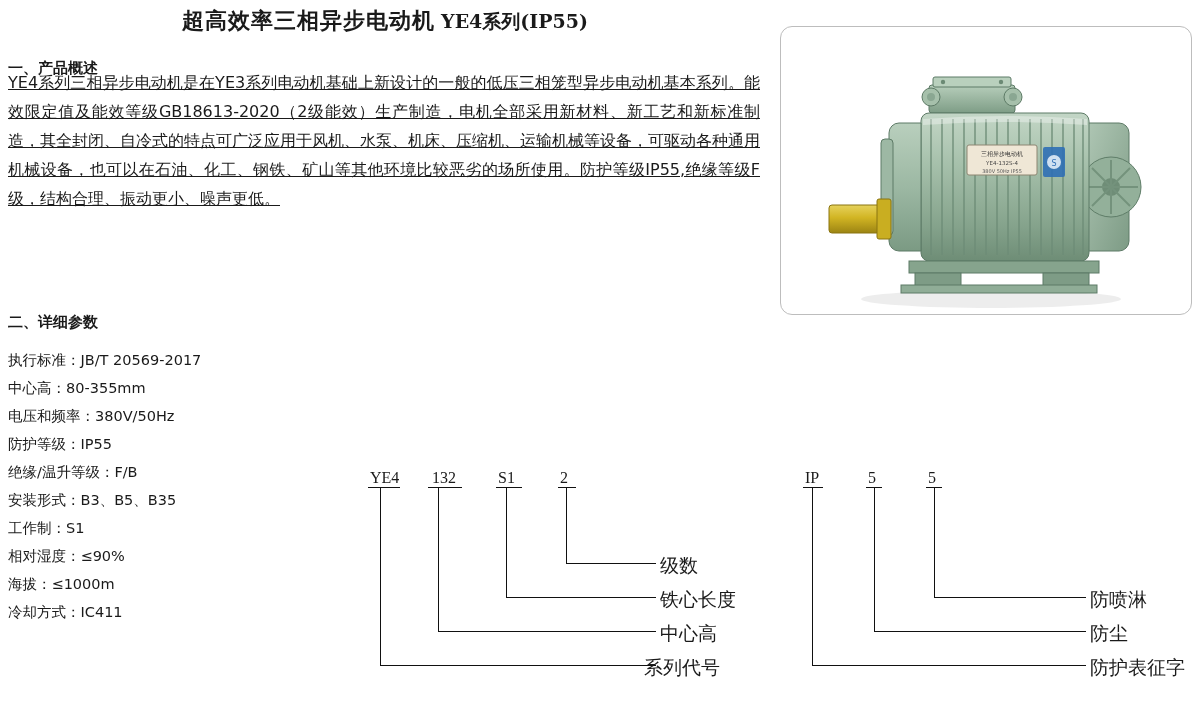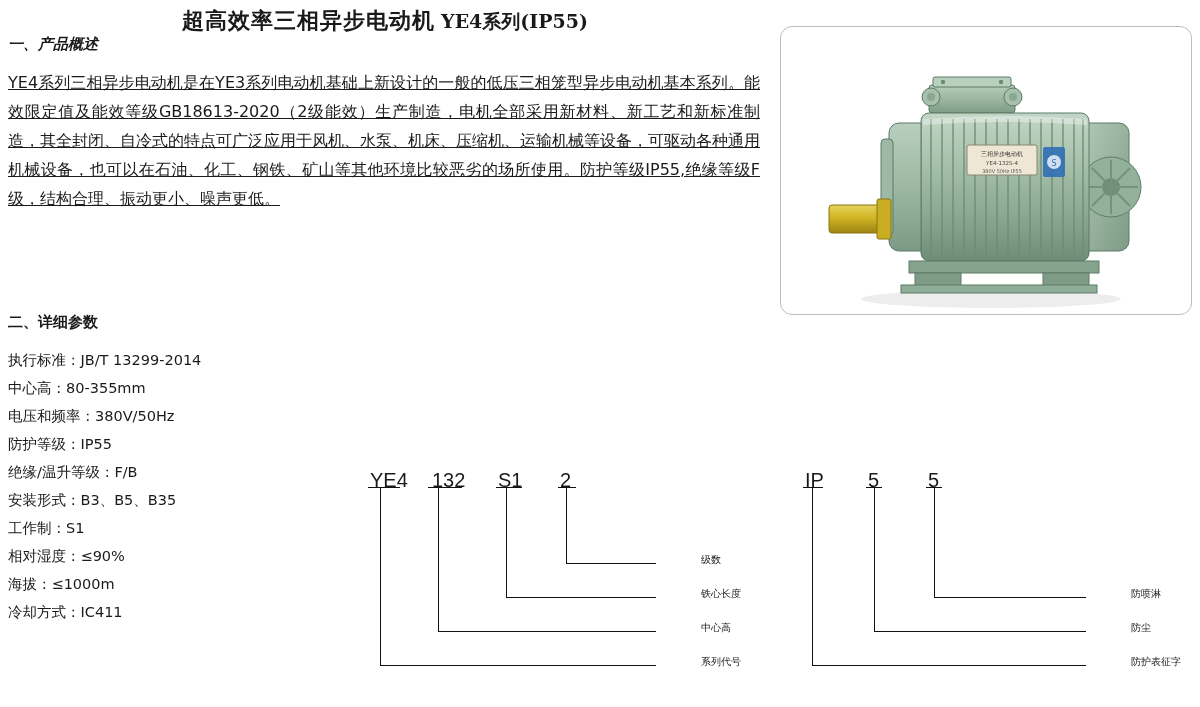--- a/index.html
+++ b/index.html
@@ -36,21 +36,21 @@
     margin-left: 6px;
   }
 
   
   .sec-head {
     position: absolute;
     font-weight: bold;
     font-size: 15px;
     font-family: "DejaVu Sans", sans-serif;
   }
-  #sec1 { left: 8px; top: 35px; font-style: italic; }
+  #sec1 { left: 8px; top: 59px; }
   #sec2 { left: 8px; top: 313px; }
 
   
   .overview {
     position: absolute;
     left: 8px; top: 68px;
     width: 752px;
     font-size: 16px;
     line-height: 29px;
     text-align: justify;
@@ -76,22 +76,22 @@
     position: absolute;
     left: 8px; top: 346px;
     width: 360px;
     font-size: 14.5px;
     font-family: "DejaVu Sans", sans-serif;
   }
   .spec-item { height: 28px; line-height: 28px; white-space: nowrap; }
 
   
   .diagram { position: absolute; left: 360px; top: 455px; width: 840px; height: 250px; }
-  .code { position: absolute; font-size: 20px; font-family: Liberation Sans, sans-serif; white-space: nowrap; }
-  .lbl  { position: absolute; font-size: 10px; font-family: "DejaVu Sans", sans-serif; white-space: nowrap; margin-left: 41px; }
+  .code { position: absolute; font-size: 16px; font-family: Liberation Serif, serif; white-space: nowrap; }
+  .lbl  { position: absolute; font-size: 19px; font-family: "DejaVu Sans", sans-serif; white-space: nowrap; }
   .vline { position: absolute; width: 1px; background: #111; }
   .hline { position: absolute; height: 1px; background: #111; }
 </style>
 </head>
 <body>
 
 <div class="page">
 
   <div class="title-row">
     <span class="title-main">超高效率三相异步电动机</span><span class="title-sub">YE4系列(IP55)</span>
@@ -208,21 +208,21 @@
         </g>
 
         <path d="M142 92 q82 -6 164 0 l0 6 q-82 -6 -164 0 z" fill="#ffffff" opacity="0.35"></path>
       </svg>
     </div>
   </div>
 
   <div class="sec-head" id="sec2">二、详细参数</div>
 
   <div class="spec-list">
-    <div class="spec-item">执行标准：JB/T 13299-2014</div>
+    <div class="spec-item">执行标准：JB/T 20569-2017</div>
     <div class="spec-item">中心高：80-355mm</div>
     <div class="spec-item">电压和频率：380V/50Hz</div>
     <div class="spec-item">防护等级：IP55</div>
     <div class="spec-item">绝缘/温升等级：F/B</div>
     <div class="spec-item">安装形式：B3、B5、B35</div>
     <div class="spec-item">工作制：S1</div>
     <div class="spec-item">相对湿度：≤90%</div>
     <div class="spec-item">海拔：≤1000m</div>
     <div class="spec-item">冷却方式：IC411</div>
   </div>
@@ -253,21 +253,21 @@
     <div class="vline" style="left:146px; top:32px; height:110px;"></div>
     <div class="hline" style="left:146px; top:142px; width:150px;"></div>
     <div class="lbl" style="left:300px; top:132px;">铁心长度</div>
 
     <div class="vline" style="left:78px; top:32px; height:144px;"></div>
     <div class="hline" style="left:78px; top:176px; width:218px;"></div>
     <div class="lbl" style="left:300px; top:166px;text-align:right;">中心高</div>
 
     <div class="vline" style="left:20px; top:32px; height:178px;"></div>
     <div class="hline" style="left:20px; top:210px; width:276px;"></div>
-    <div class="lbl" style="left:300px; top:200px;">系列代号</div>
+    <div class="lbl" style="left:284px; top:200px;">系列代号</div>
 
     <div class="vline" style="left:574px; top:32px; height:110px;"></div>
     <div class="hline" style="left:574px; top:142px; width:152px;"></div>
     <div class="lbl" style="left:730px; top:132px;">防喷淋</div>
 
     <div class="vline" style="left:514px; top:32px; height:144px;"></div>
     <div class="hline" style="left:514px; top:176px; width:212px;"></div>
     <div class="lbl" style="left:730px; top:166px;">防尘</div>
 
     <div class="vline" style="left:452px; top:32px; height:178px;"></div>

